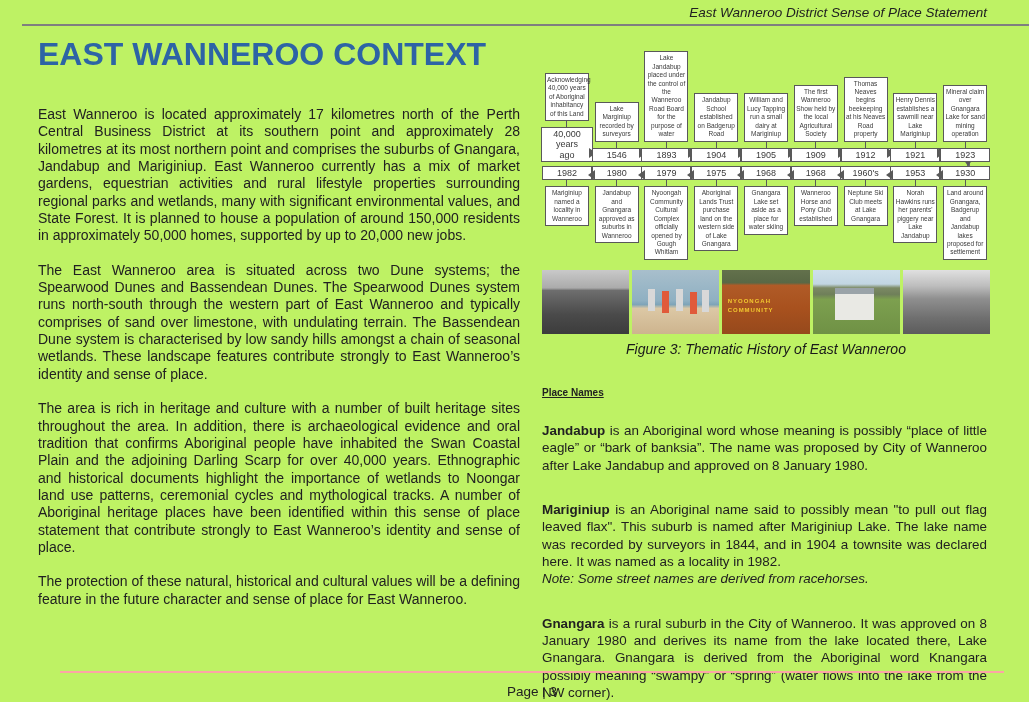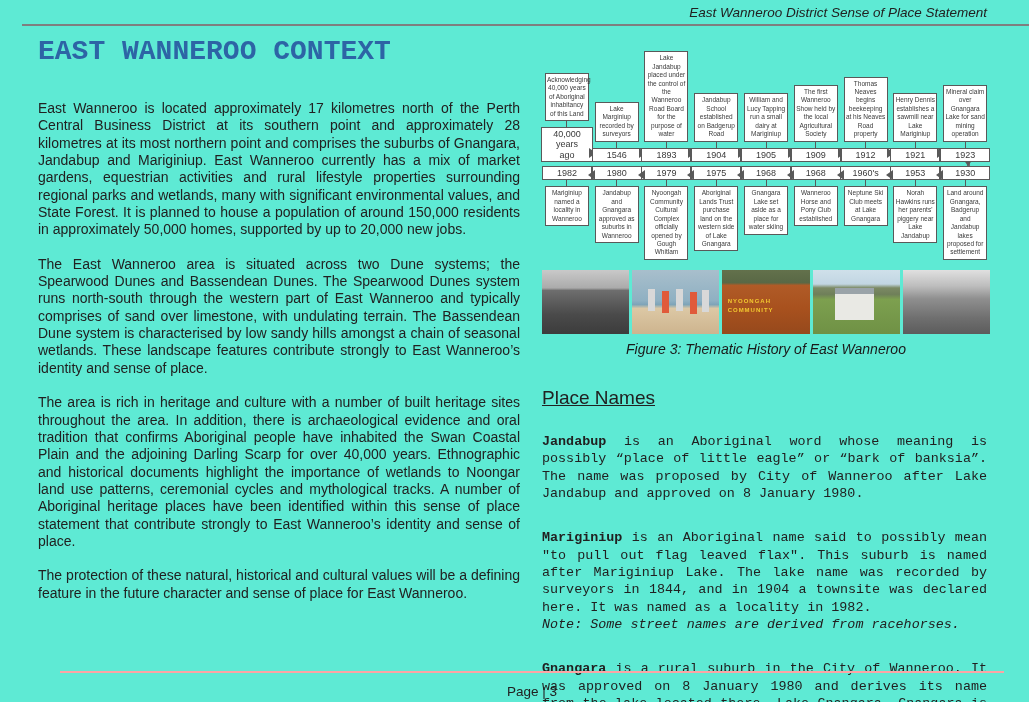--- a/index.html
+++ b/index.html
@@ -1,30 +1,30 @@
 <!DOCTYPE html>
 <html><head>
 <meta charset="utf-8">
 <style>
   html,body{margin:0;padding:0;background:#fff;}
-  .page{position:relative;width:1029px;height:702px;background:#5eead4;overflow:hidden;
+  .page{position:relative;width:1029px;height:702px;background:#bef264;overflow:hidden;
         font-family:"Liberation Sans","DejaVu Sans",sans-serif;color:#212121;}
 
   
   .header{position:absolute;top:0;left:22px;right:0;}
   .header-title{font-style:italic;font-size:13.5px;text-align:right;padding:5px 42px 4px 0;}
   .header-rule{border-top:2px solid #7f7f7f;}
 
   
   .content{position:absolute;top:36px;left:38px;right:39px;display:flex;gap:22px;}
   .col-left{width:482px;flex:none;}
   .col-right{width:448px;flex:none;}
 
-  h1.page-title{margin:0 0 33px 0;font-size:28px;font-weight:bold;letter-spacing:0;
-      color:#2d64a5;font-family:Liberation Mono, monospace;}
+  h1.page-title{margin:0 0 33px 0;font-size:32px;font-weight:bold;letter-spacing:0;
+      color:#2d64a5;font-family:Liberation Sans, sans-serif;}
   .body-text{font-size:14px;line-height:17.35px;text-align:justify;margin:0 0 17px 0;}
 
   
   .figure{position:relative;}
   .tl{position:relative;margin-top:8px;}
   .tl-row{position:relative;display:flex;}
   .tl-row.top{min-height:118px;align-items:flex-end;margin-bottom:4px;}
   .tl-row.bottom{align-items:flex-start;min-height:96px;}
   .tl-row::before{content:'';position:absolute;left:4px;right:4px;height:3px;background:#6e6e6e;z-index:0;}
   .tl-row.top::before{bottom:8px;}
@@ -51,22 +51,22 @@
   .photo.p1::before{content:'';position:absolute;left:18%;top:30%;width:7px;height:22px;background:#d8d8d8;box-shadow:14px 2px 0 #e05a3a,28px 0 0 #d8d8d8,42px 3px 0 #e05a3a,54px 1px 0 #d8d8d8;}
   .photo.p2{background:linear-gradient(180deg,#63714c 0%,#596845 20%,#b05b27 24%,#a8511e 60%,#96491c 100%);}
   .photo.p2 .overlay{position:absolute;left:6%;top:42%;font-size:6px;font-weight:bold;color:#f2c830;letter-spacing:1px;line-height:1.5;width:80%;}
   .photo.p3{background:linear-gradient(180deg,#cfe0ea 0%,#c2d6e2 22%,#7c8a64 28%,#6f7f5a 38%,#7da04f 46%,#6f9145 100%);}
   .photo.p3::before{content:'';position:absolute;left:26%;top:28%;width:44%;height:40%;background:#e9e9e4;border-top:6px solid #9aa3a8;}
   .photo.p4{background:linear-gradient(180deg,#e0e0e0 0%,#bdbdbd 25%,#8f8f8f 45%,#6f6f6f 75%,#5c5c5c 100%);filter:grayscale(1);}
   .fig-caption{margin-top:7px;text-align:center;font-style:italic;font-size:14px;color:#1a1a1a;}
 
   
   .place-names{margin-top:30px;}
-  .pn-heading{font-size:19px;font-weight:normal;text-decoration:underline;margin:0 0 24px 0;}
-  .pn-entry{font-size:13.4px;line-height:17.35px;text-align:justify;margin:0 3px 27px 0;font-family:Liberation Mono, monospace;}
+  .pn-heading{font-size:10px;font-weight:bold;text-decoration:underline;margin:0 0 24px 0;}
+  .pn-entry{font-size:13.4px;line-height:17.35px;text-align:justify;margin:0 3px 27px 0;}
   .pn-entry .pn-note{font-style:italic;}
 
   
   .footer{position:absolute;left:60px;right:25px;bottom:3px;border-top:2px solid #fca5a5;
       text-align:center;padding-top:11px;font-size:13.5px;}
 </style>
 </head>
 <body>
 
 <div class="page">

